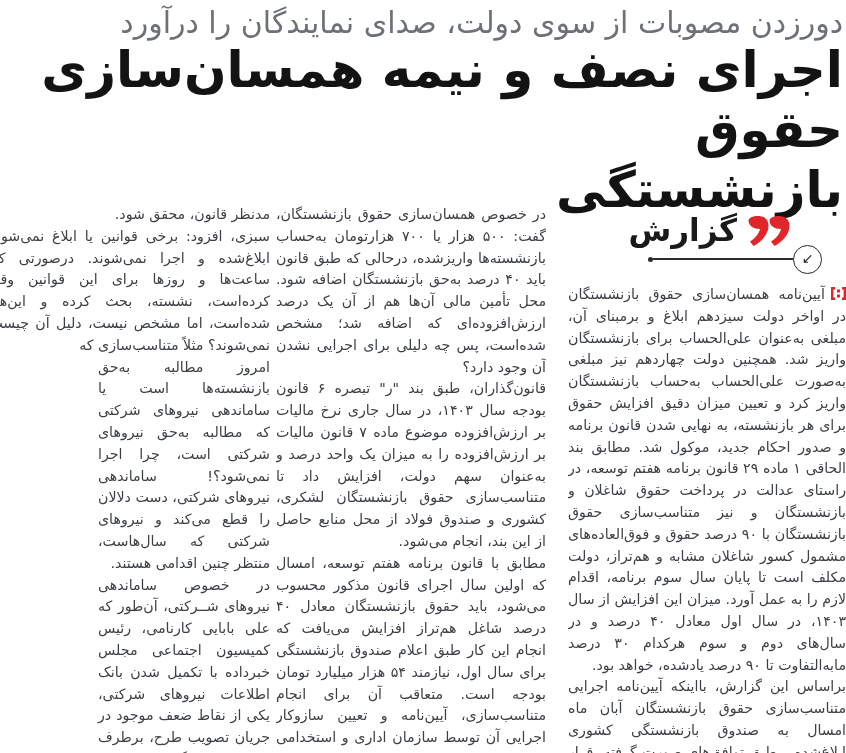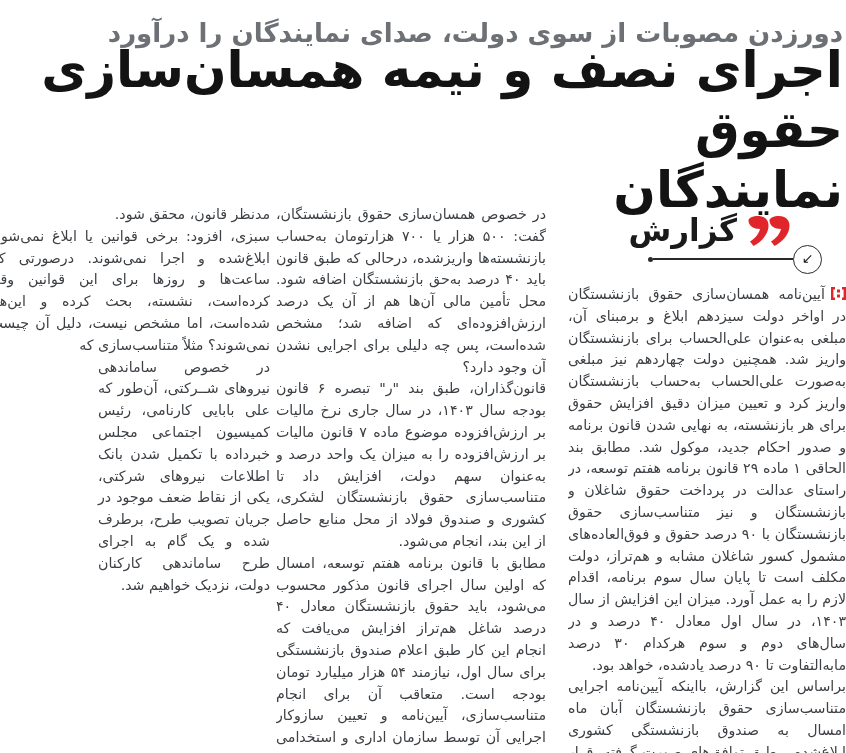--- a/index.html
+++ b/index.html
@@ -14,23 +14,23 @@
   .page{
     position:relative;
     width:846px;height:753px;
     overflow:hidden;
     background:var(--page-bg,#fff);
     direction:rtl;
     font-family:"DejaVu Sans",sans-serif;
   }
   
   .kicker{
-    position:absolute;top:18px;right:3px;left:0;
+    position:absolute;top:5px;right:3px;left:0;
     text-align:right;
-    font-size:26px;font-weight:bold;
+    font-size:30px;font-weight:normal;
     color:var(--kicker-gray,#6d7175);
     letter-spacing:-0.5px;
   }
   .headline{
     position:absolute;top:40px;right:3px;left:0;margin:0;
     text-align:right;
     font-size:50px;line-height:60px;font-weight:900;
     color:var(--headline-black,#131313);
     letter-spacing:-1px;
     padding-left:18px;
@@ -74,21 +74,21 @@
   .first-para{margin-top:2px;}
 </style>
 </head>
 <body>
 
 <div class="page">
 
   <div class="kicker">دورزدن مصوبات از سوی دولت، صدای نمایندگان را درآورد</div>
   <h1 class="headline">
     <span>اجرای نصف و نیمه همسان‌سازی حقوق</span><br>
-    <span>نمایندگان</span>
+    <span>بازنشستگی</span>
   </h1>
 
   <div class="col col-right">
     <div class="section-marker">
       <div class="marker-top">
         <svg class="quote-icon" width="44" height="30" viewBox="0 0 44 30" aria-hidden="true">
           <path fill="#e1262b" d="M12 0c6.5 0 10.5 4 10.5 9.5 0 8.5-6.5 16-15 20.5l-3.5-4.5c5.5-3.5 9-8 10-12.5-6.5 0-11.5-3.5-11.5-8.5C2.5 1.8 6.8 0 12 0z"></path>
           <path fill="#e1262b" d="M33 0c6.5 0 10.5 4 10.5 9.5 0 8.5-6.5 16-15 20.5L25 25.5c5.5-3.5 9-8 10-12.5-6.5 0-11.5-3.5-11.5-8.5C23.5 1.8 27.8 0 33 0z"></path>
         </svg>
         <span class="section-label">گزارش</span>
@@ -119,18 +119,19 @@
     <p>قانون‌گذاران، طبق بند "ر" تبصره ۶ قانون بودجه سال ۱۴۰۳، در سال جاری نرخ مالیات بر ارزش‌افزوده موضوع ماده ۷ قانون مالیات بر ارزش‌افزوده را به میزان یک واحد درصد و به‌عنوان سهم دولت، افزایش داد تا متناسب‌سازی حقوق بازنشستگان لشکری، کشوری و صندوق فولاد از محل منابع حاصل از این بند، انجام می‌شود.</p>
     <p>مطابق با قانون برنامه هفتم توسعه، امسال که اولین سال اجرای قانون مذکور محسوب می‌شود، باید حقوق بازنشستگان معادل ۴۰ درصد شاغل هم‌تراز افزایش می‌یافت که انجام این کار طبق اعلام صندوق بازنشستگی برای سال اول، نیازمند ۵۴ هزار میلیارد تومان بودجه است. متعاقب آن برای انجام متناسب‌سازی، آیین‌نامه و تعیین سازوکار اجرایی آن توسط سازمان اداری و استخدامی و سازمان برنامه‌وبودجه تدوین و به صندوق بازنشستگی کشوری ابلاغ شده‌است. همچنین در آبان ماه امسال متناسب‌سازی حقوق بازنشستگان به تصویب هیات وزیران رسید و سازمان برنامه‌وبودجه از اجرای قریب‌الوقوع قانون متناسب‌سازی حقوق بازنشستگان از طریق صدور احکام و پرداخت مطالبات آن‌ها خبرداد، به‌گونه‌ای که تا پایان سال جاری، هدف متناسب‌سازی ۴۰ درصدی حقوق بازنشستگان</p>
   </div>
 
   <div class="col col-left">
     <div class="wide-block">
       <p>مدنظر قانون، محقق شود.</p>
       <p>سبزی، افزود: برخی قوانین یا ابلاغ نمی‌شوند یا اینکه ابلاغ‌شده و اجرا نمی‌شوند. درصورتی که مجلس ساعت‌ها و روزها برای این قوانین وقت صرف کرده‌است، نشسته، بحث کرده و این‌همه هزینه شده‌است، اما مشخص نیست، دلیل آن چیست که اجرا نمی‌شوند؟ مثلاً متناسب‌سازی که</p>
     </div>
     <div class="narrow-block">
+      <p>امروز مطالبه به‌حق بازنشسته‌ها است یا ساماندهی نیروهای شرکتی که مطالبه به‌حق نیروهای شرکتی است، چرا اجرا نمی‌شود؟! ساماندهی نیروهای شرکتی، دست دلالان را قطع می‌کند و نیروهای شرکتی که سال‌هاست، منتظر چنین اقدامی هستند.</p>
       <p>در خصوص ساماندهی نیروهای شــرکتی، آن‌طور که علی بابایی کارنامی، رئیس کمیسیون اجتماعی مجلس خبرداده با تکمیل شدن بانک اطلاعات نیروهای شرکتی، یکی از نقاط ضعف موجود در جریان تصویب طرح، برطرف شده و یک گام به اجرای طرح ساماندهی کارکنان دولت، نزدیک خواهیم شد.</p>
 
     </div>
   </div>
 
 </div>
 
 </body></html>

